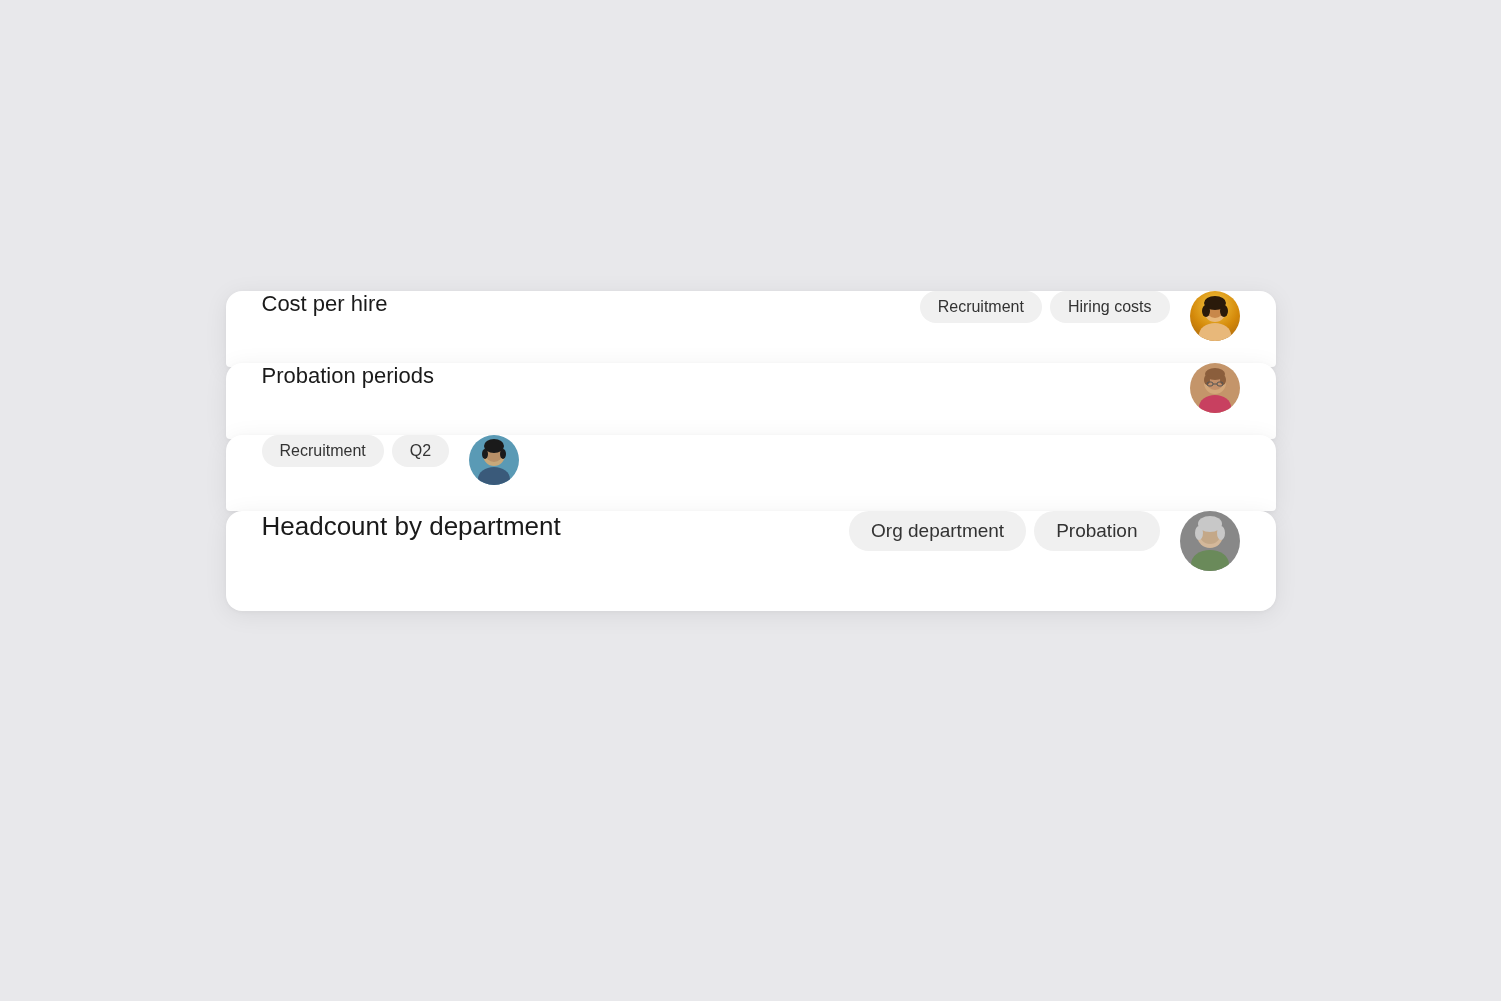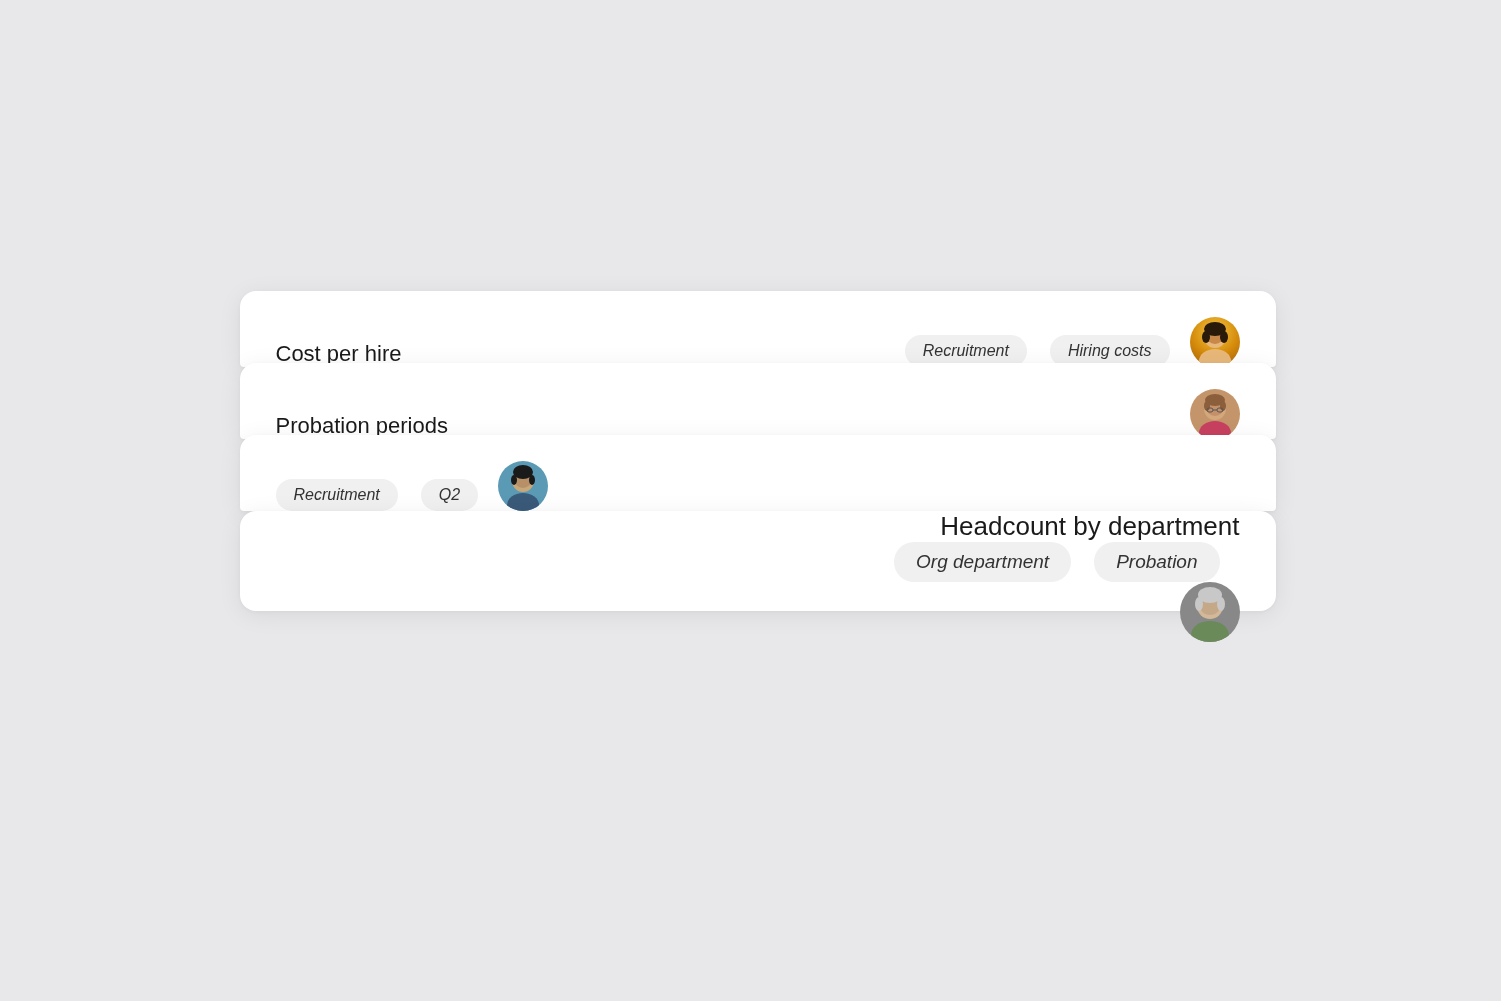--- a/index.html
+++ b/index.html
@@ -25,27 +25,26 @@
       height: 420px;
       display: flex;
       flex-direction: column;
       justify-content: flex-end;
     }
 
     .card {
       background: #ffffff;
       border-radius: 16px;
       display: flex;
-      align-items: flex-end;
+      align-items: flex-start;
       padding: 0 36px;
       position: absolute;
       left: 0;
       right: 0;
       box-shadow: 0 4px 24px rgba(0,0,0,0.07), 0 1px 4px rgba(0,0,0,0.04);
-      margin-left: 14px;
     }
 
     .card-1 {
       height: 76px;
       top: 0px;
       z-index: 1;
       border-radius: 16px 16px 4px 4px;
     }
 
     .card-2 {
@@ -60,41 +59,39 @@
       top: 144px;
       z-index: 3;
       border-radius: 16px 16px 4px 4px;
     }
 
     .card-4 {
       height: 100px;
       top: 220px;
       z-index: 4;
       border-radius: 16px;
-      flex-direction: column;
     }
 
     .card-title {
       font-size: 22px;
       font-weight: 400;
       color: #1a1a1a;
       flex: 1;
       white-space: nowrap;
     }
 
     .card-4 .card-title {
       font-size: 26px;
     }
 
     .tags {
       display: flex;
-      gap: 23px;
+      gap: 8px;
       align-items: center;
       margin-right: 20px;
-      font-style: italic;
     }
 
     .tag {
       background: #f0f0f0;
       border-radius: 999px;
       padding: 7px 18px;
       font-size: 16px;
       font-weight: 400;
       color: #333;
       white-space: nowrap;

